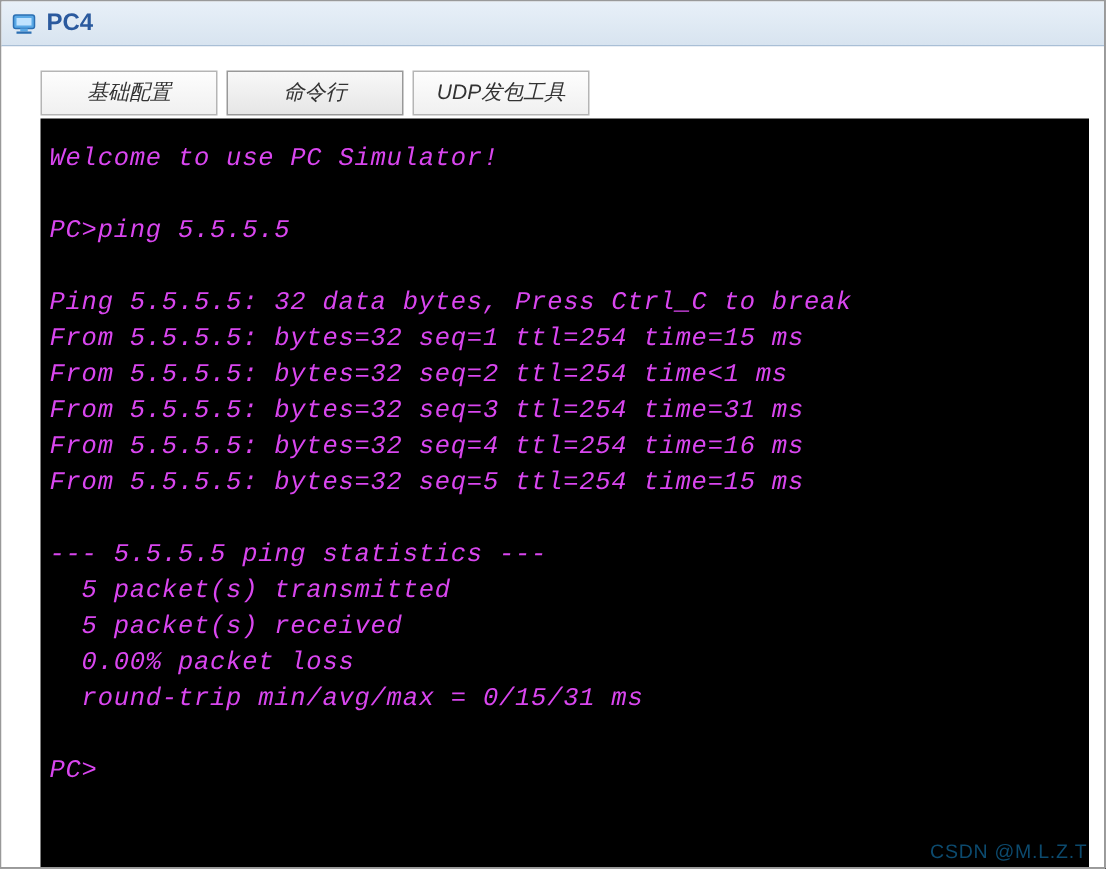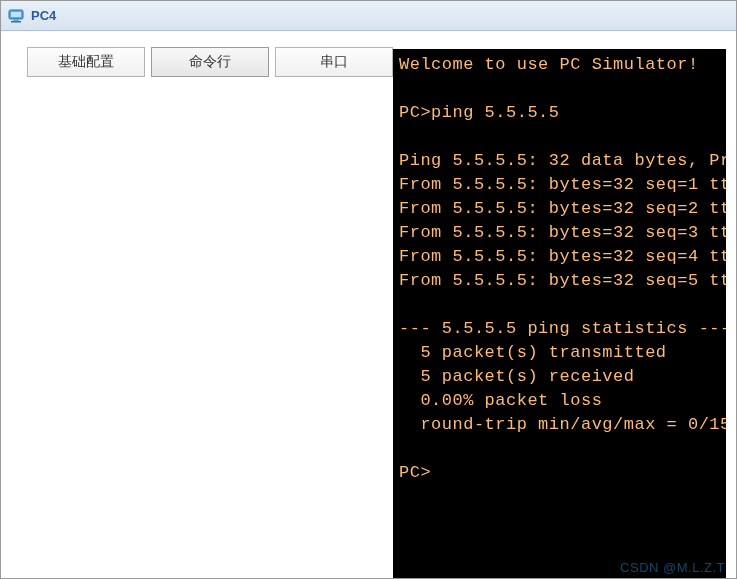--- a/index.html
+++ b/index.html
@@ -30,29 +30,30 @@
     }
     .titlebar-icon {
       width: 18px;
       height: 18px;
       display: flex;
       align-items: center;
       justify-content: center;
     }
     .titlebar-title {
       color: #2b5a9e;
-      font-size: 13px;
+      font-size: 16px;
       font-weight: bold;
     }
     .content-wrap {
       flex: 1;
       padding: 16px 10px 0 26px;
       background: #fff;
       display: flex;
-      flex-direction: row;
+      flex-direction: column;
+      font-style: italic;
     }
     .tabs {
       display: flex;
       gap: 6px;
     }
     .tab {
       width: 118px;
       height: 30px;
       background: linear-gradient(#fdfdfd, #f0f0f0);
       border: 1px solid #b5b5b5;
@@ -63,25 +64,25 @@
       color: #333;
       cursor: pointer;
     }
     .tab.active {
       background: linear-gradient(#f8f8f8, #e6e6e6);
       border-color: #999;
     }
     .terminal {
       flex: 1;
       background: #000;
-      color: #fdba74;
+      color: #d946ef;
       font-family: "Consolas", "Courier New", monospace;
       font-size: 17px;
       line-height: 24px;
-      padding: 4px 6px;
+      padding: 16px 6px;
       white-space: pre;
       overflow: hidden;
       letter-spacing: 0.5px;
       margin-top: 2px;
     }
     .watermark {
       position: absolute;
       bottom: 4px;
       right: 12px;
       color: #0c4a6e;
@@ -102,21 +103,21 @@
         <rect x="4" y="14" width="10" height="1.5" fill="#2b6fb3"></rect>
       </svg>
     </span>
     <span class="titlebar-title">PC4</span>
   </div>
 
   <div class="content-wrap">
     <div class="tabs">
       <div class="tab">基础配置</div>
       <div class="tab active">命令行</div>
-      <div class="tab">串口</div>
+      <div class="tab">UDP发包工具</div>
     </div>
 
     <div class="terminal">Welcome to use PC Simulator!
 
 PC&gt;ping 5.5.5.5
 
 Ping 5.5.5.5: 32 data bytes, Press Ctrl_C to break
 From 5.5.5.5: bytes=32 seq=1 ttl=254 time=15 ms
 From 5.5.5.5: bytes=32 seq=2 ttl=254 time&lt;1 ms
 From 5.5.5.5: bytes=32 seq=3 ttl=254 time=31 ms

